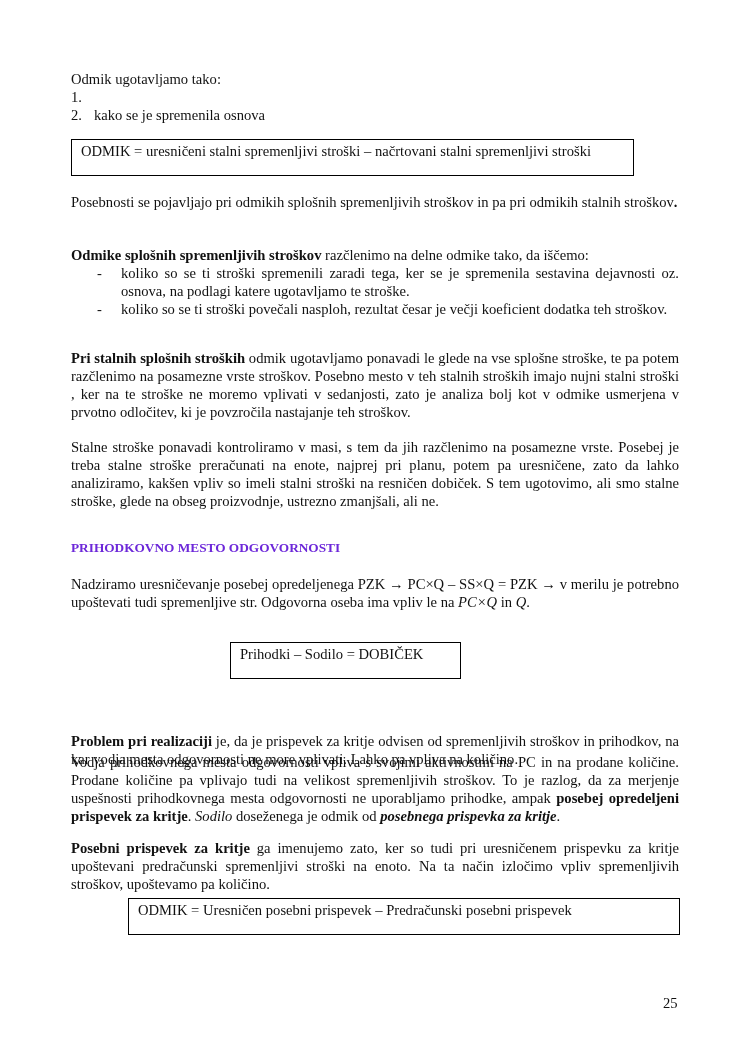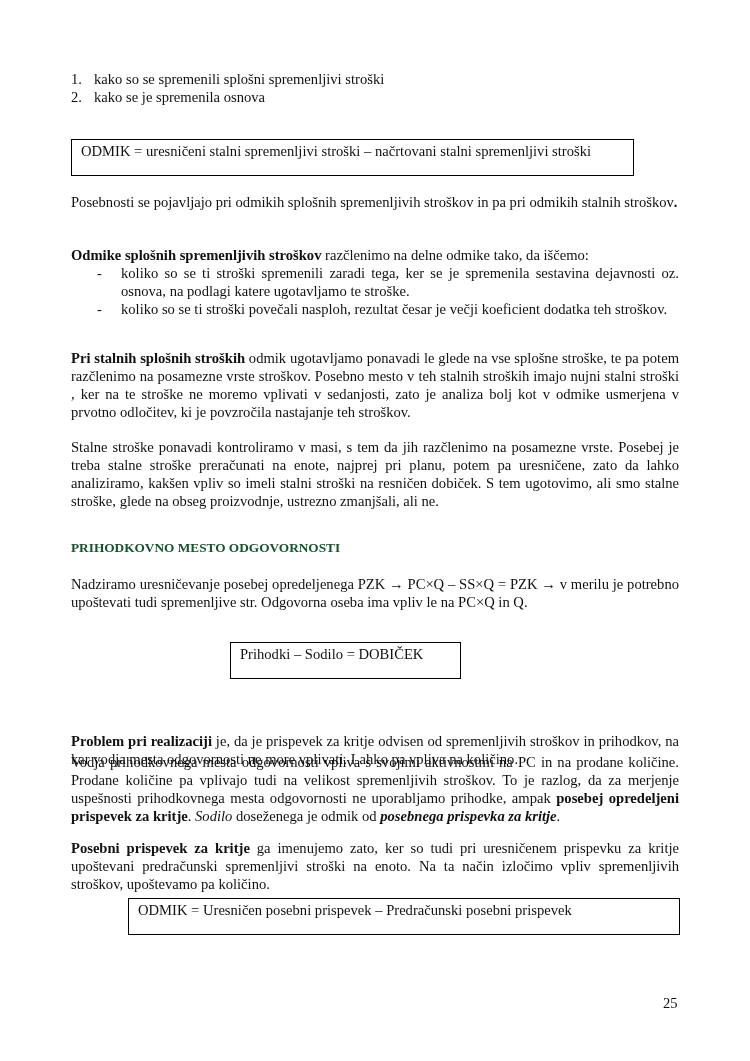--- a/index.html
+++ b/index.html
@@ -9,34 +9,34 @@
   }
   p { margin: 0; line-height: 18px; }
   .just { text-align: justify; }
   .blk { position: absolute; left: 71px; width: 608px; }
   .list-num { display: flex; }
   .list-num .n { width: 23px; flex: none; }
   .dash-item { display: flex; text-align: justify; }
   .dash-item .d { width: 24px; flex: none; padding-left: 26px; }
   .dash-item .t { flex: 1; }
   .box { position: absolute; border: 1.2px solid #000; box-sizing: border-box; padding: 2px 9px; line-height: 18px; }
-  .heading { color: #14532d; font-weight: bold; }
+  .heading { color: #6d28d9; font-weight: bold; }
   .u { }
   b { font-weight: bold; }
   i { font-style: italic; }
   .pagenum { position: absolute; left: 663px; top: 994px; line-height: 18px; }
-  .math { }
+  .math { font-style: italic; }
 </style>
 </head>
 <body>
 
 <div class="blk" style="top:70px;">
+  <p>Odmik ugotavljamo tako:</p>
   <div class="list-num" style="line-height:18px;">
     <span class="n">1.</span>
-    <span>kako so se spremenili splošni spremenljivi stroški</span>
   </div>
   <div class="list-num" style="line-height:18px;">
     <span class="n">2.</span>
     <span>kako se je spremenila osnova</span>
   </div>
 </div>
 
 <div class="box" style="left:71px; top:139px; width:563px; height:37px;">
   <span>ODMIK = uresničeni stalni spremenljivi stroški – načrtovani stalni spremenljivi stroški</span>
 </div>

